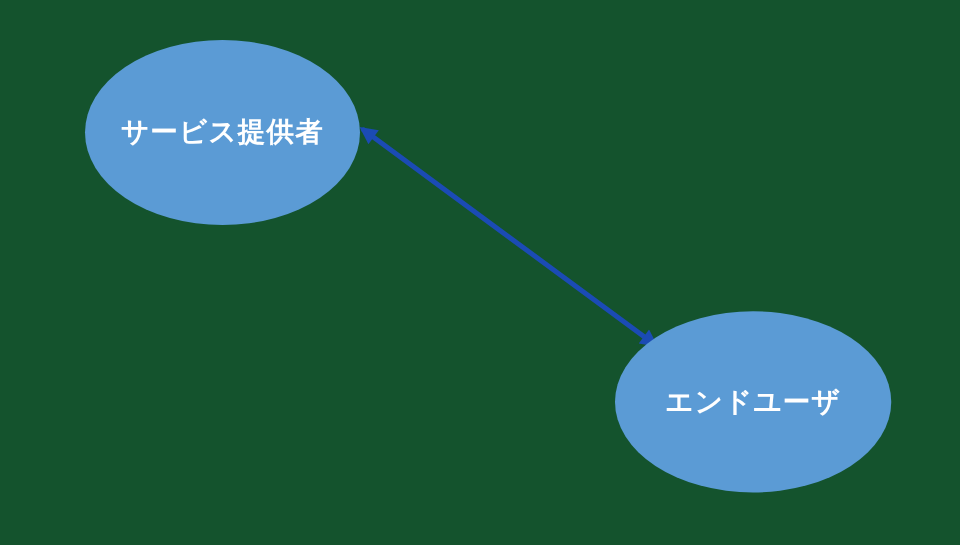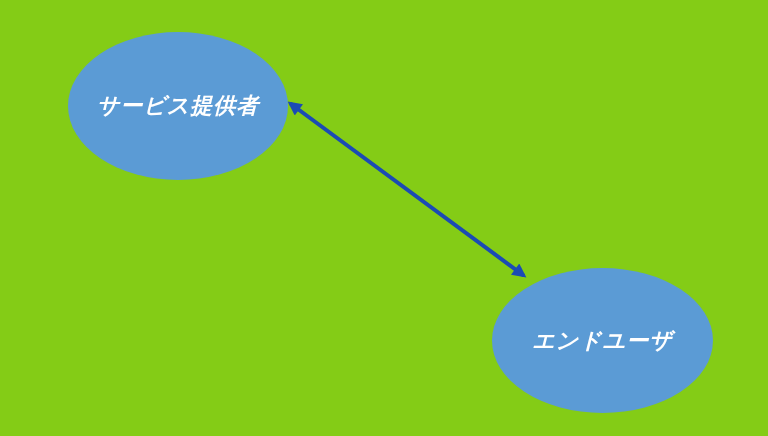--- a/index.html
+++ b/index.html
@@ -46,29 +46,29 @@
     height: 148px;
   }
   .node-intermediary {
     left: 68px;
     top: 263px;
     width: 220px;
     height: 150px;
   }
   .node-end-user {
     left: 492px;
-    top: 268px;
+    top: 249px;
     width: 221px;
     height: 145px;
   }
 </style>
 </head>
 <body>
 
-<div class="canvas" style="background: #84cc16; font-style: italic;">
+<div class="canvas" style="background: #14532d;">
 
   <svg class="edges-layer" viewBox="0 0 768 436" xmlns="http://www.w3.org/2000/svg">
     <defs>
       <marker id="arrowhead" viewBox="0 0 10 10" refX="7" refY="5" markerWidth="4" markerHeight="3.5" orient="auto-start-reverse">
         <path d="M0,0 L10,5 L0,10 z" fill="#1b4bb4"></path>
       </marker>
     </defs>
     <line x1="291" y1="104" x2="523" y2="275" stroke-width="4" stroke-linecap="round" marker-start="url(#arrowhead)" marker-end="url(#arrowhead)" stroke="#1b4bb4"></line>
   </svg>
 

